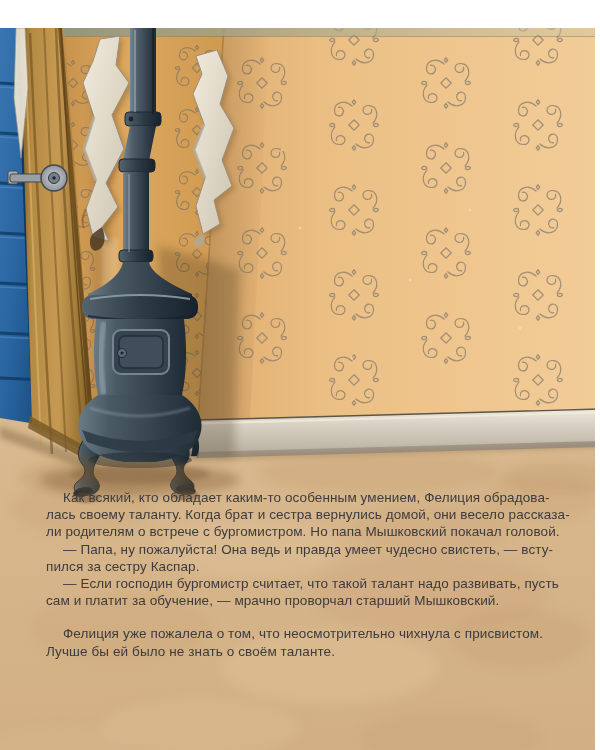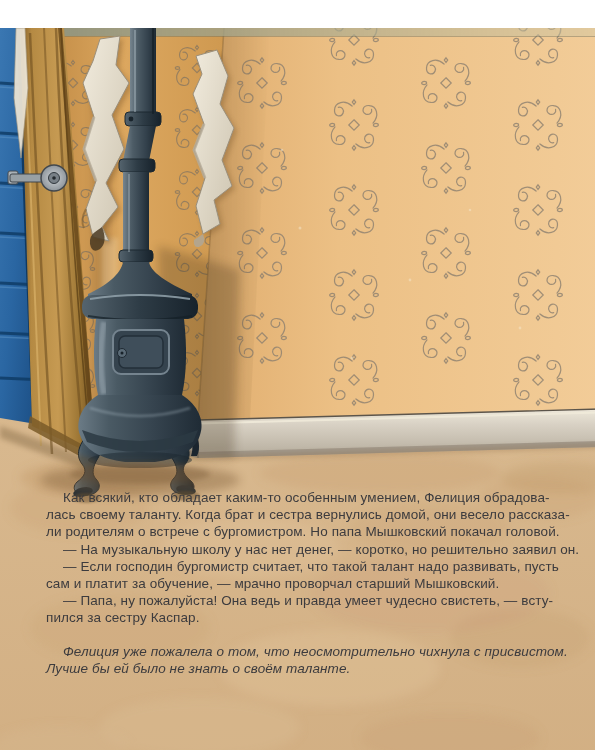--- a/index.html
+++ b/index.html
@@ -2,21 +2,21 @@
 <html lang="ru"><head>
 <meta charset="utf-8">
 <style>
   html,body{margin:0;padding:0;background:#ffffff;}
   .page{position:relative;width:600px;height:750px;overflow:hidden;background:#d6b488;
         font-family:"Liberation Sans","DejaVu Sans",sans-serif;margin-top:28px;}
   .art{position:absolute;left:0;top:0;width:600px;height:750px;display:block;}
   .text-block{position:absolute;left:46px;top:461px;width:548px;color:#3c3b3e;
               font-size:13.5px;line-height:17.2px;letter-spacing:0.1px;}
   .text-block p{margin:0;white-space:pre;text-indent:17px;}
-  .text-block p.after-gap{margin-top:16px;font-style:italic;}
+  .text-block p.after-gap{margin-top:16px;}
   .edge-r{position:absolute;right:0;top:0;width:5px;height:750px;background:#ffffff;}
   .edge-b{position:absolute;left:0;bottom:0;width:600px;height:6px;background:#ffffff;}
 </style>
 </head>
 <body>
 
 <div class="page">
 
 <svg class="art" viewBox="0 0 600 750" width="600" height="750" xmlns="http://www.w3.org/2000/svg" xmlns:xlink="http://www.w3.org/1999/xlink">
   <defs>
@@ -299,25 +299,24 @@
     <ellipse cx="86" cy="470" rx="14" ry="5" fill="#6e5433" opacity="0.5" filter="url(#f2)"></ellipse>
     <ellipse cx="186" cy="468" rx="14" ry="5" fill="#6e5433" opacity="0.5" filter="url(#f2)"></ellipse>
     <path d="M0,398 L96,432 L92,444 L0,410 Z" fill="#6e5433" opacity="0.35" filter="url(#f4)"></path>
   </g>
 </svg>
 
 <div class="text-block">
   <p>Как всякий, кто обладает каким-то особенным умением, Фелиция обрадова-
 лась своему таланту. Когда брат и сестра вернулись домой, они весело рассказа-
 ли родителям о встрече с бургомистром. Но папа Мышковский покачал головой.</p>
-  <p>— На музыкальную школу у нас нет денег, — коротко, но решительно заявил он.</p>
+  <p>— Папа, ну пожалуйста! Она ведь и правда умеет чудесно свистеть, — всту-
+пился за сестру Каспар.</p>
   <p>— Если господин бургомистр считает, что такой талант надо развивать, пусть
 сам и платит за обучение, — мрачно проворчал старший Мышковский.</p>
-  <p>— Папа, ну пожалуйста! Она ведь и правда умеет чудесно свистеть, — всту-
-пился за сестру Каспар.</p>
   <p class="after-gap">Фелиция уже пожалела о том, что неосмотрительно чихнула с присвистом.
 Лучше бы ей было не знать о своём таланте.</p>
 </div>
 
 <div class="edge-r"></div>
 <div class="edge-b"></div>
 
 </div>
 
 </body></html>

